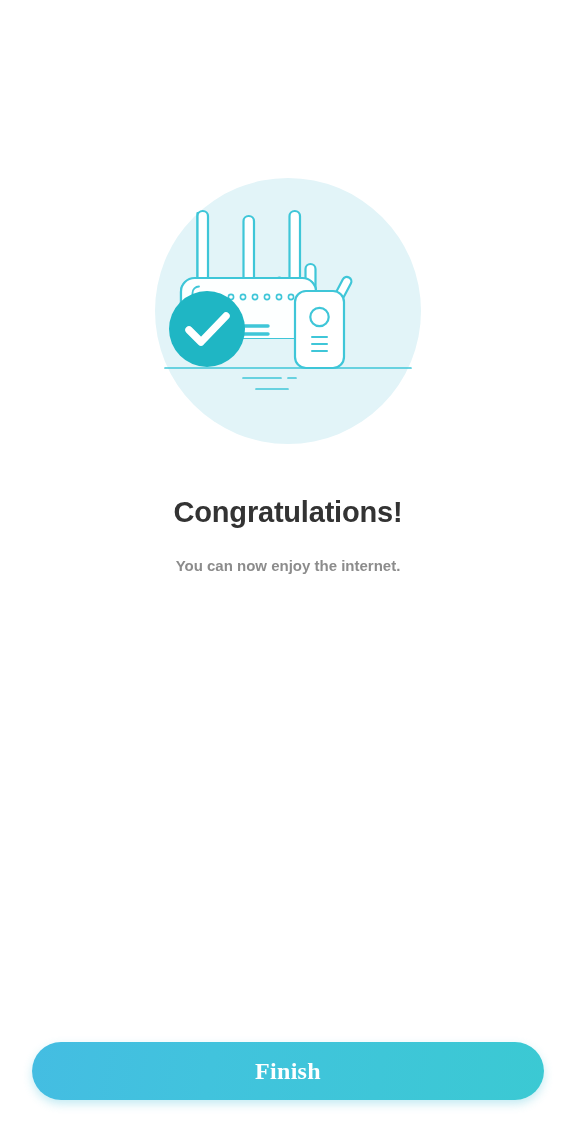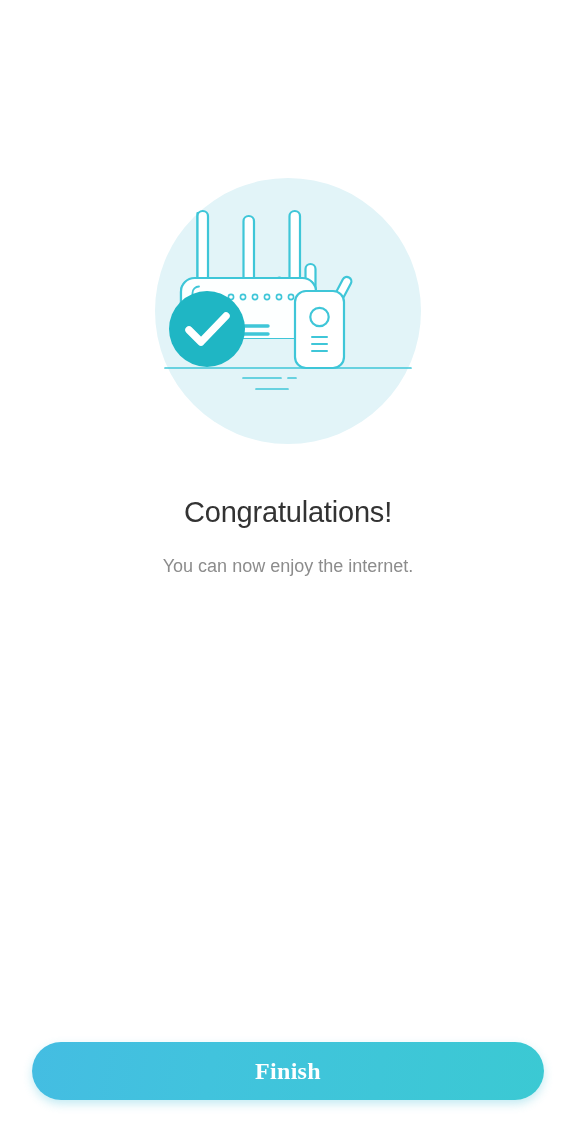--- a/index.html
+++ b/index.html
@@ -39,33 +39,33 @@
   }
 
   
   .title {
     position: absolute;
     left: 0;
     right: 0;
     top: 494px;
     text-align: center;
     font-size: 29px;
-    font-weight: 400;
+    font-weight: 700;
     letter-spacing: -0.2px;
     color: #333333;
     line-height: 36px;
   }
   .subtitle {
     position: absolute;
     left: 0;
     right: 0;
     top: 552px;
     text-align: center;
-    font-size: 18px;
-    font-weight: 400;
+    font-size: 15px;
+    font-weight: 700;
     letter-spacing: 0px;
     color: #8c8c8c;
     line-height: 28px;
   }
 
   
   .footer {
     position: absolute;
     left: 0;
     right: 0;

